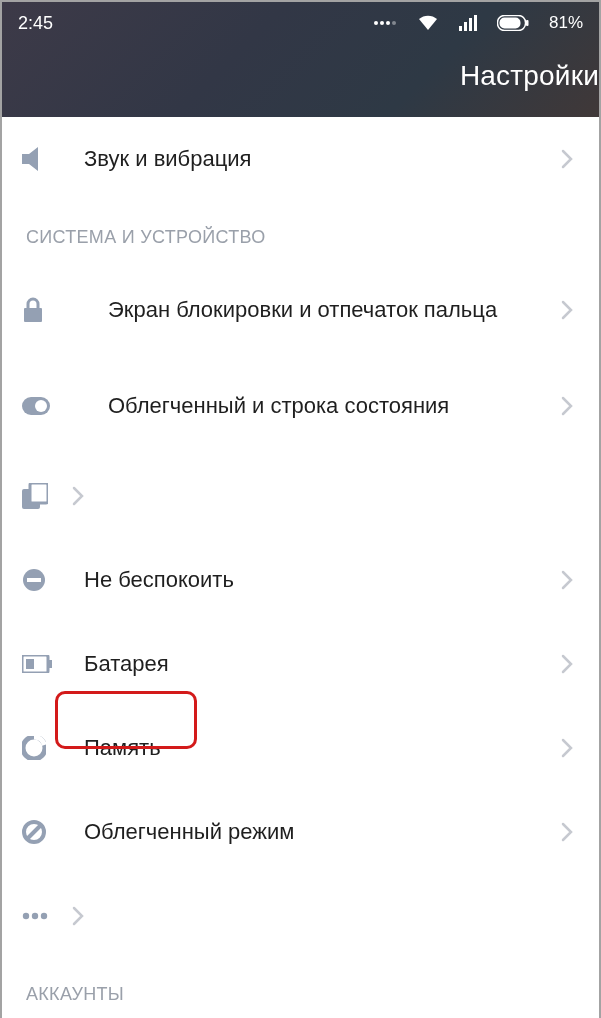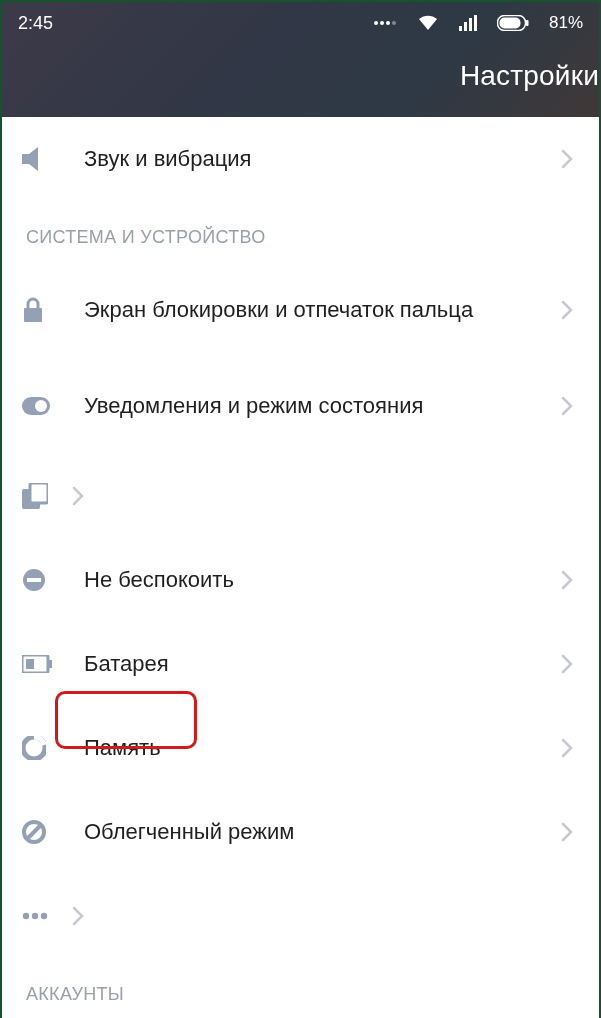--- a/index.html
+++ b/index.html
@@ -4,21 +4,21 @@
 <style>
   * { box-sizing: border-box; margin: 0; padding: 0; }
   body {
     background: #fff;
     font-family: -apple-system, "Helvetica Neue", Arial, sans-serif;
     width: 601px;
     height: 1018px;
     overflow: hidden;
   }
   .device {
-    border: 2px solid #14532d;
+    border: 2px solid #a3a3a3;
     width: 601px;
     height: 1018px;
     background: #fff;
     position: relative;
   }
   
   .header-area {
     background: linear-gradient(135deg, #3d3a48 0%, #323746 40%, #2e3945 70%, #403838 100%);
     color: #fff;
     height: 115px;
@@ -63,21 +63,21 @@
     padding: 26px 28px 14px 24px;
     font-weight: 400;
   }
   .row {
     display: flex;
     align-items: center;
     padding: 0 20px;
     min-height: 84px;
     position: relative;
   }
-  .row.tall { min-height: 96px; }
+  .row.tall { min-height: 96px; gap: 24px; }
   .icon-slot {
     width: 44px;
     flex: 0 0 44px;
     display: flex;
     align-items: center;
     justify-content: flex-start;
     color: #94a0b3;
   }
   .icon-slot svg { display: block; }
   .label {
@@ -183,21 +183,21 @@
       </div>
     </div>
 
     <div class="row tall">
       <div class="icon-slot">
         <svg width="28" height="18" viewBox="0 0 28 18">
           <rect x="0" y="0" width="28" height="18" rx="9" fill="#94a0b3"></rect>
           <circle cx="19" cy="9" r="6" fill="#fff"></circle>
         </svg>
       </div>
-      <div class="label">Уведомления и режим состояния</div>
+      <div class="label">Облегченный и строка состояния</div>
       <div class="chevron">
         <svg width="12" height="20" viewBox="0 0 12 20">
             <path d="M2 2 L10 10 L2 18" fill="none" stroke="#c6c9d0" stroke-width="2.5" stroke-linecap="round"></path>
           </svg>
       </div>
     </div>
 
     <div class="row">
       <div class="icon-slot">
         <svg width="26" height="26" viewBox="0 0 26 26">

